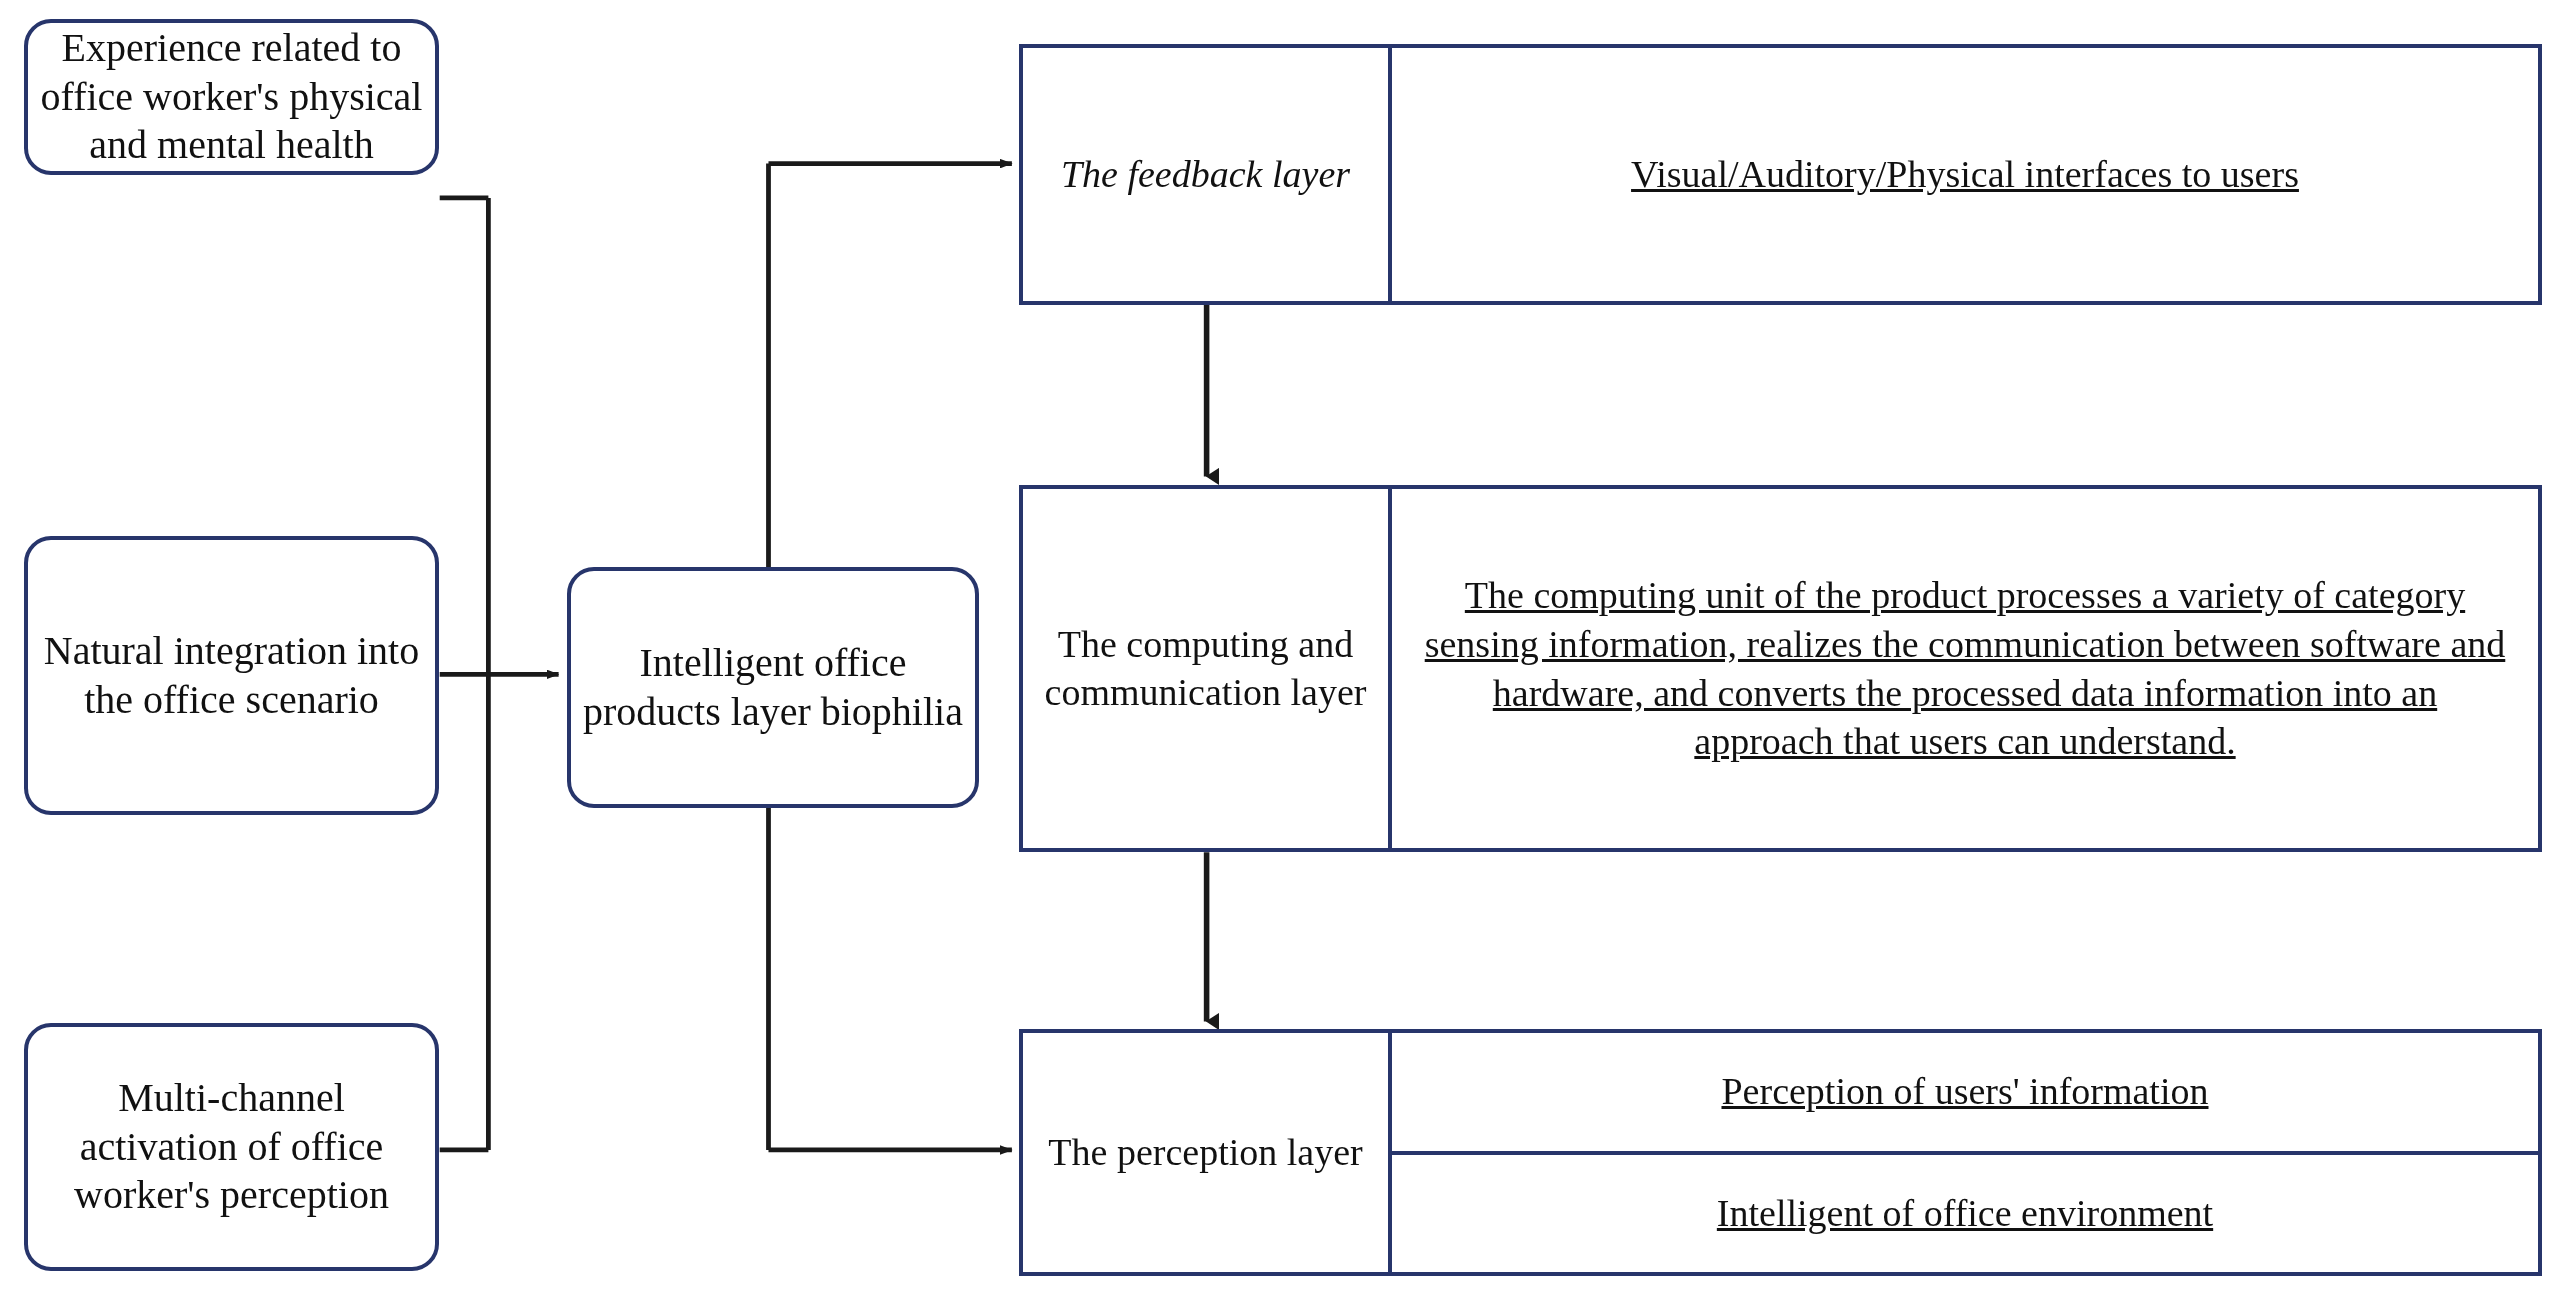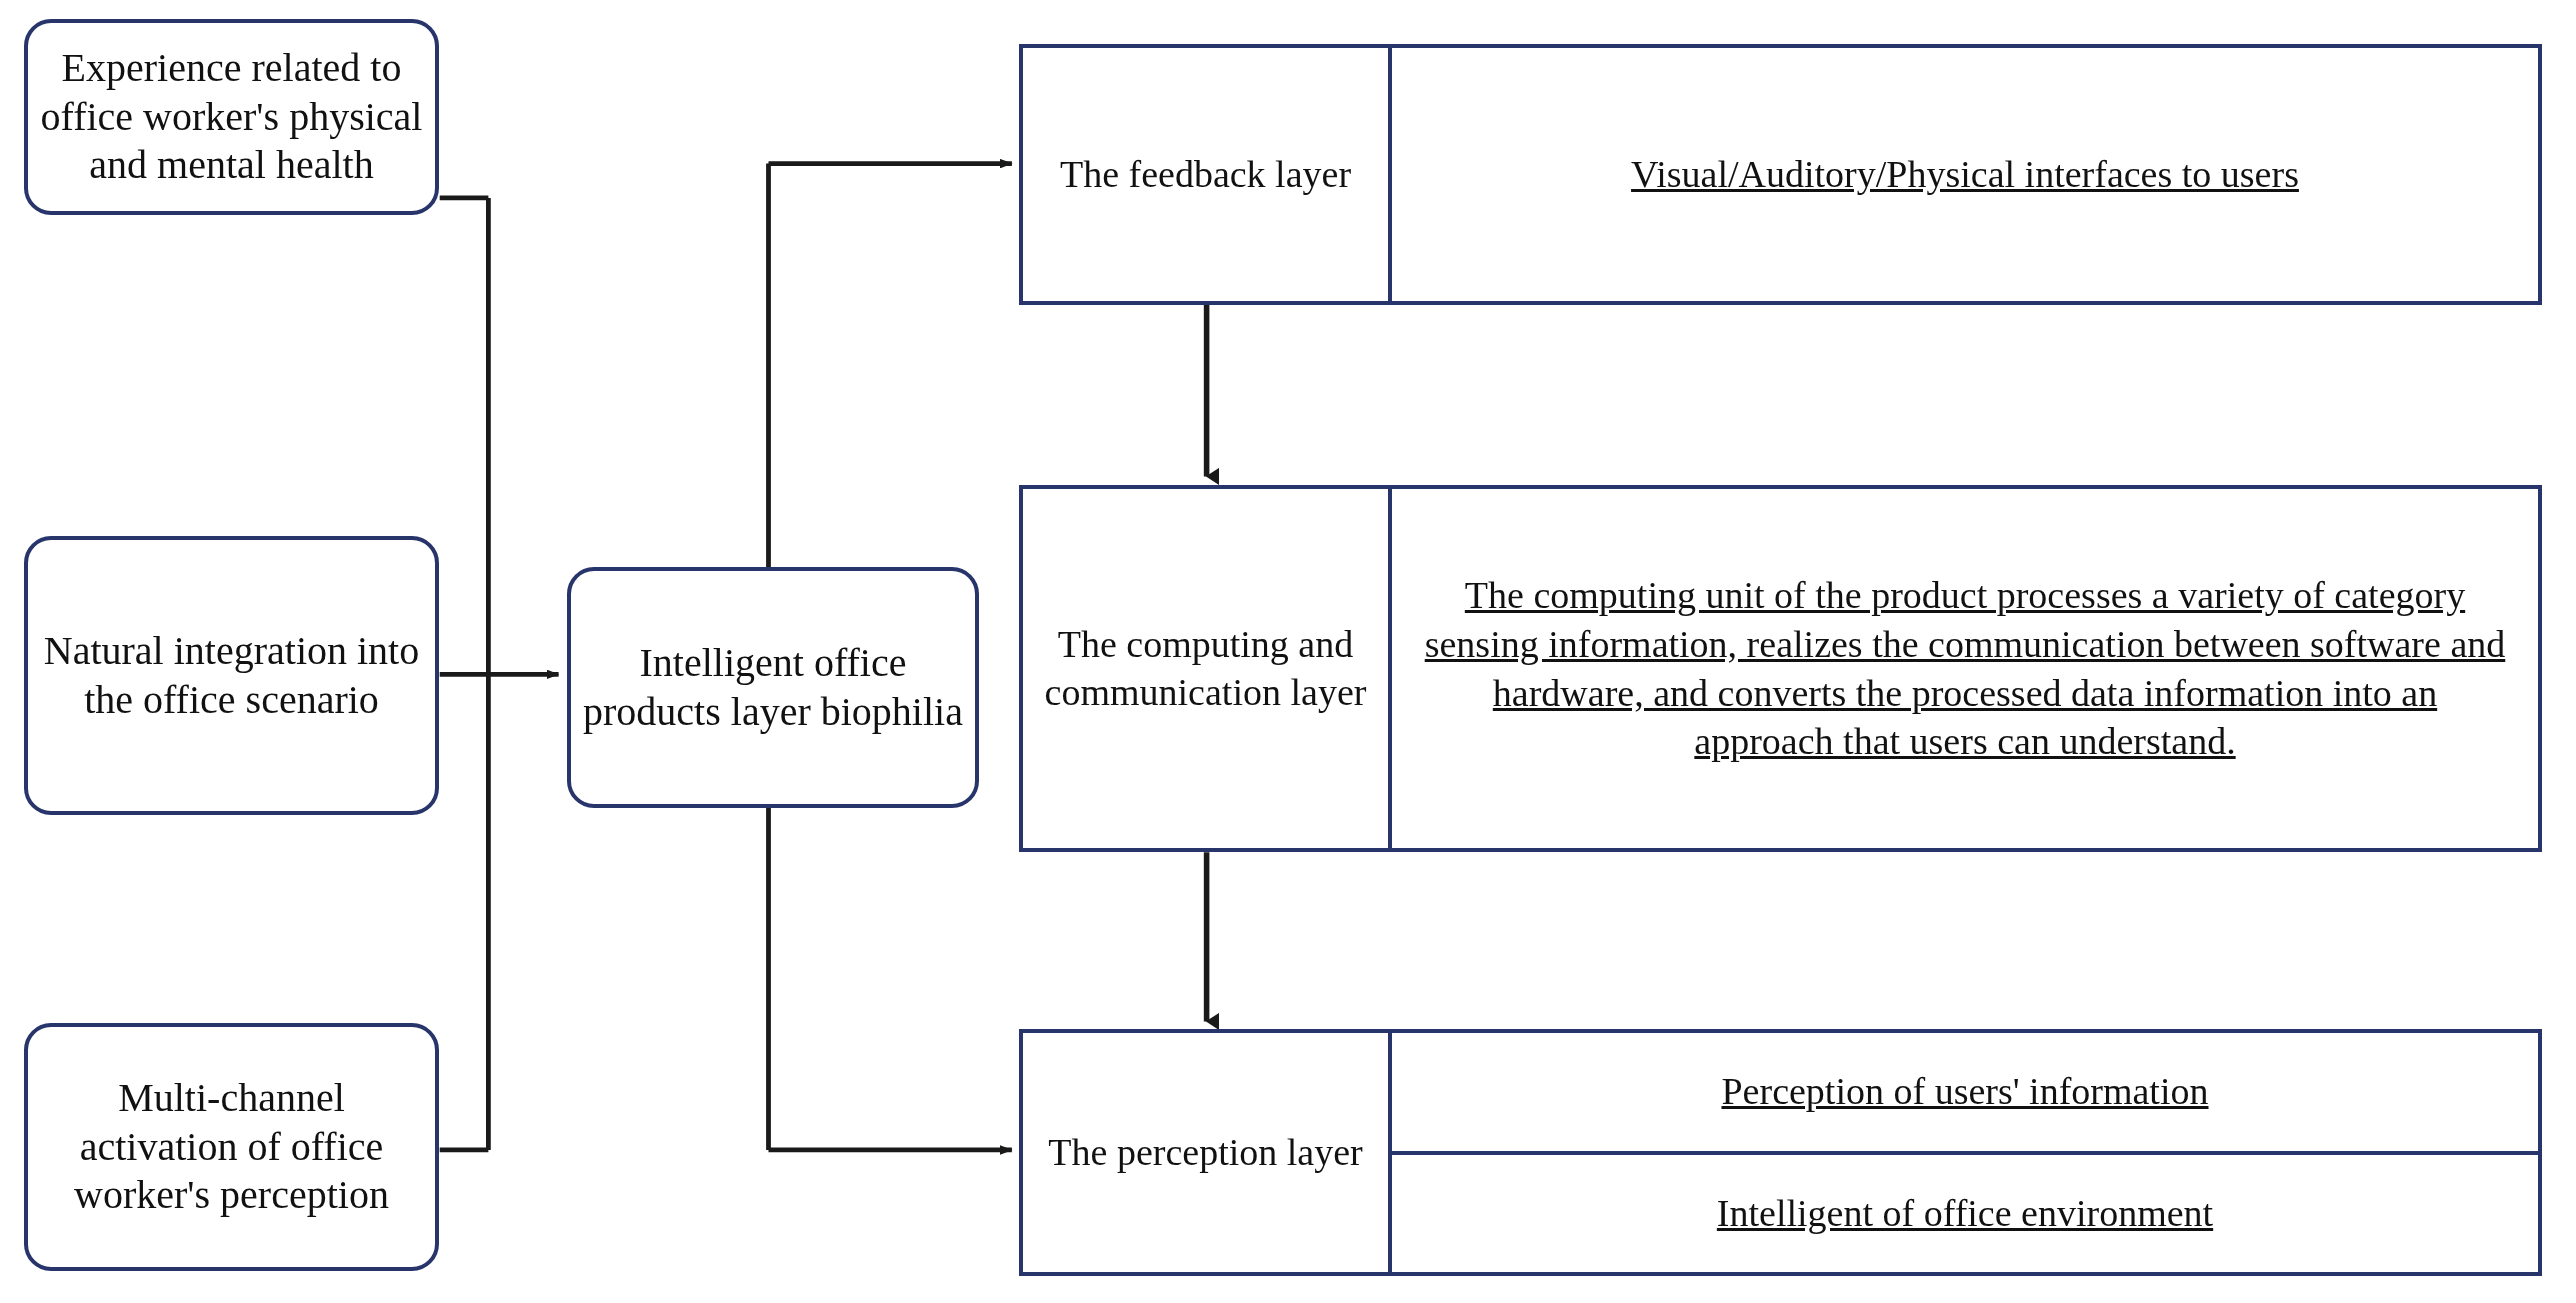--- a/index.html
+++ b/index.html
@@ -55,38 +55,38 @@
     </g>
 
     <g stroke="#1a1a1a" stroke-width="7" fill="none">
       <path d="M1512,382 L1512,597" marker-end="url(#ahd)"></path>
     </g>
     <g stroke="#1a1a1a" stroke-width="7" fill="none">
       <path d="M1512,1068 L1512,1280" marker-end="url(#ahd)"></path>
     </g>
   </svg>
 
-  <div class="rbox fs50" style="left:24px;top:19px;width:415px;height:196px;">
+  <div class="rbox fs50" style="left:24px;top:19px;width:415px;height:156px;">
     <span>Experience related to office worker's physical and mental health</span>
   </div>
 
   <div class="rbox fs50" style="left:24px;top:536px;width:415px;height:279px;">
     <span>Natural integration into the office scenario</span>
   </div>
 
   <div class="rbox fs50" style="left:24px;top:1023px;width:415px;height:248px;">
     <span>Multi-channel activation of office worker's perception</span>
   </div>
 
   <div class="rbox fs50" style="left:567px;top:567px;width:412px;height:241px;">
     <span>Intelligent office products layer biophilia</span>
   </div>
 
   <div class="tbl" style="left:1019px;top:44px;width:1523px;height:261px;">
-    <div class="tcell-label fs48" style="width:369px;">
+    <div class="tcell-label fs48" style="width:369px;font-style:italic;">
       <span>The feedback layer</span>
     </div>
     <div class="tcell-body">
       <div class="trow fs48">
         <span>Visual/Auditory/Physical interfaces to users</span>
       </div>
     </div>
   </div>
 
   <div class="tbl" style="left:1019px;top:485px;width:1523px;height:367px;">

